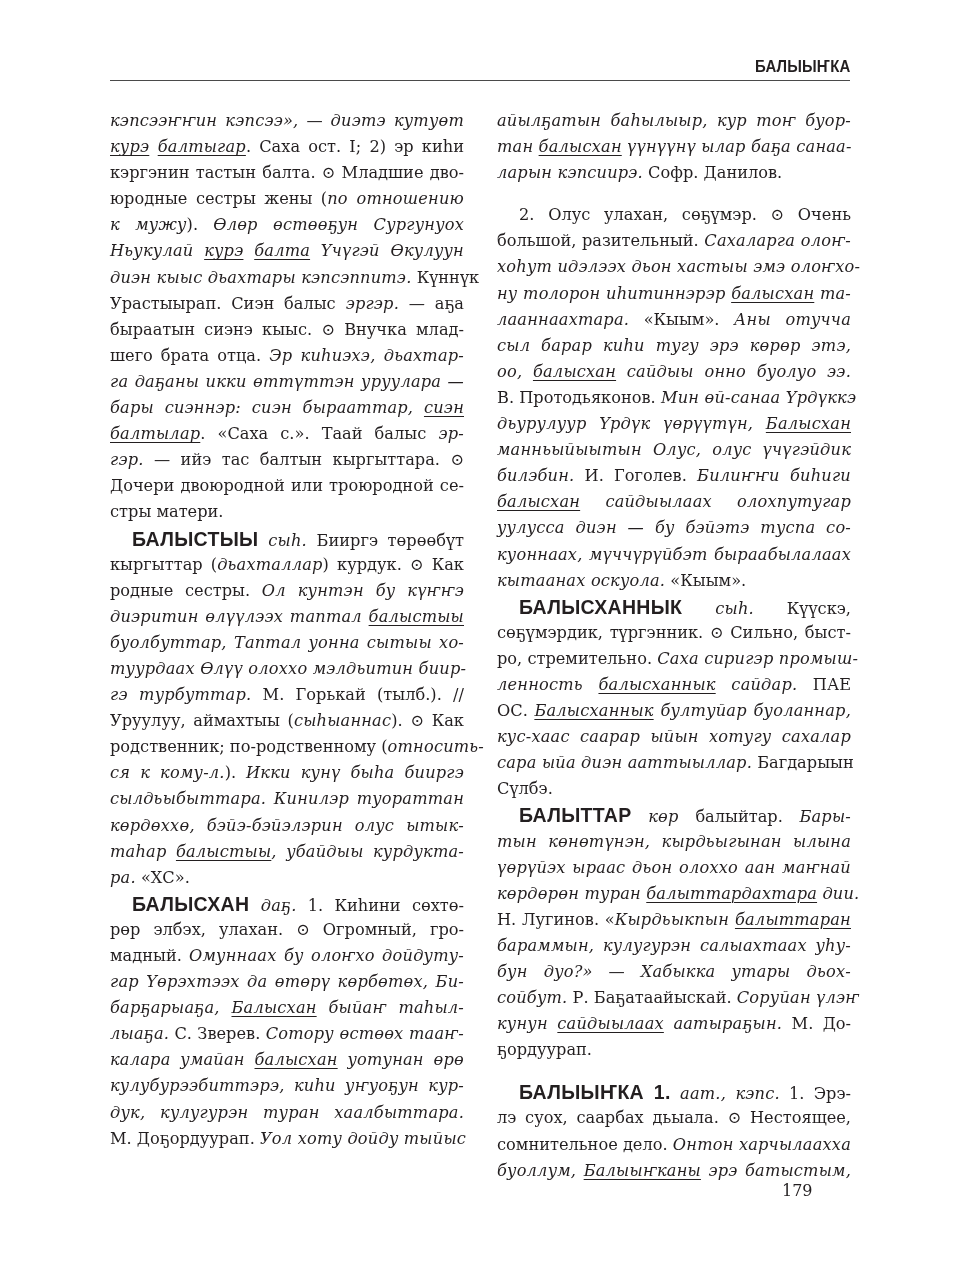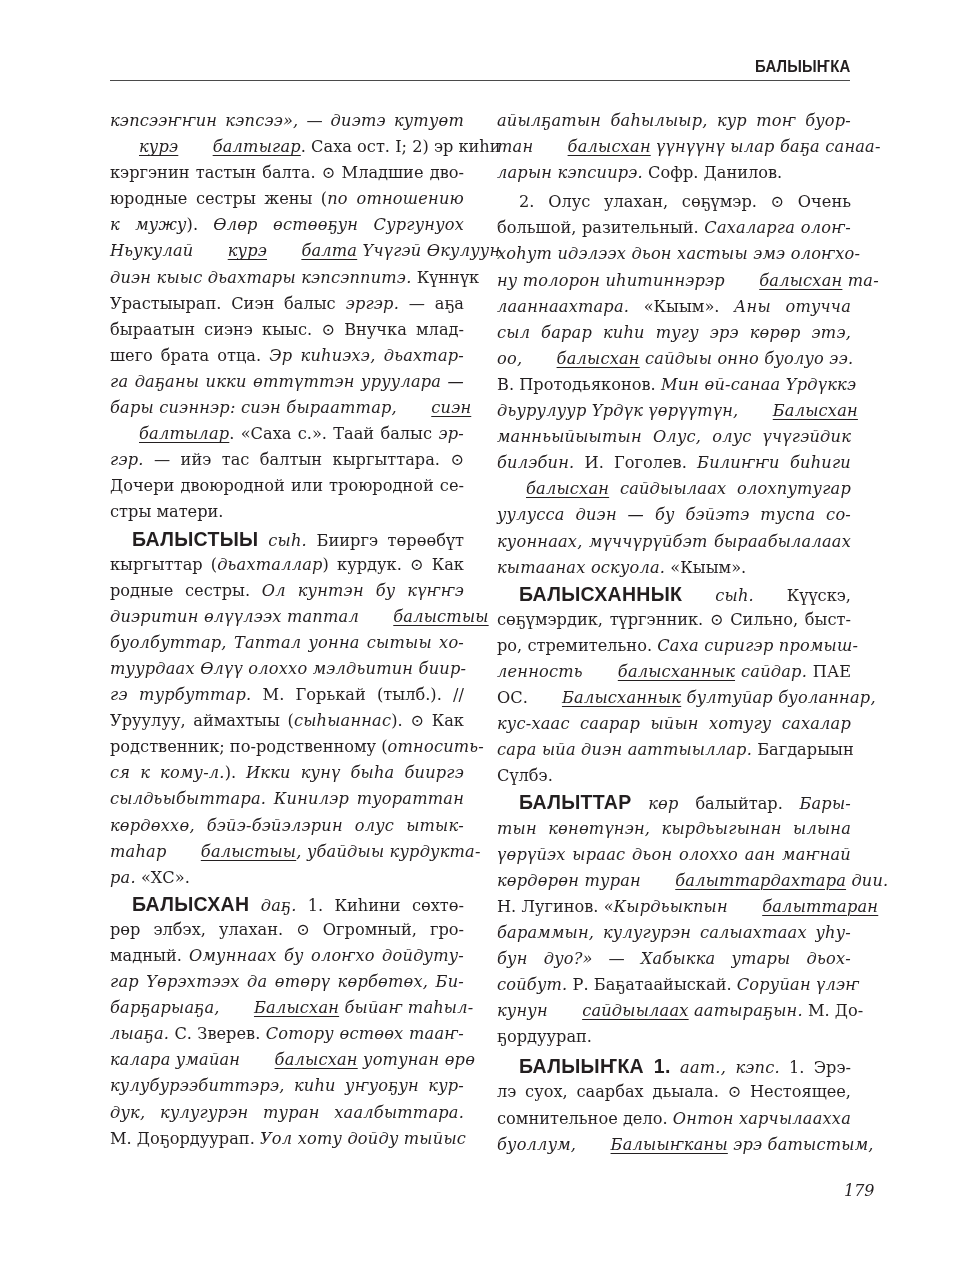--- a/index.html
+++ b/index.html
@@ -57,30 +57,29 @@
     .line.last { text-align-last: left; }
     .seg-r { font-style: normal; font-weight: normal; }
     .seg-i { font-style: italic; font-family: "DejaVu Serif", serif; letter-spacing: 0.2px; }
     .seg-b { font-weight: normal; }
     .seg-hw {
       font-family: "Liberation Sans", "DejaVu Sans", sans-serif;
       font-weight: bold;
       font-size: 19.5px;
       letter-spacing: 0.3px;
     }
-    .seg-u { text-decoration: underline; text-decoration-thickness: 1px; text-underline-offset: 3px; margin-left: 29px; }
+    .seg-u { text-decoration: underline; text-decoration-thickness: 1px; text-underline-offset: 3px; }
     .indent { padding-left: 22px; }
-    .gap { margin-top: 3px; }
+    .gap { margin-top: 16px; }
     .page-number {
       position: absolute;
-      left: 844px;
+      left: 782px;
       top: 1181px;
       font-size: 16px;
       font-family: "DejaVu Serif", serif;
-      font-style: italic;
     }
   </style>
 </head>
 <body>
 
 <div class="running-head">БАЛЫЫҤКА</div>
 <div class="head-rule"></div>
 
 <div class="column col-left">
     <div class="line "><span class="seg-i">кэпсээҥҥин кэпсээ»,</span><span class="seg-r"> — </span><span class="seg-i"> диэтэ кутуөт</span></div>

